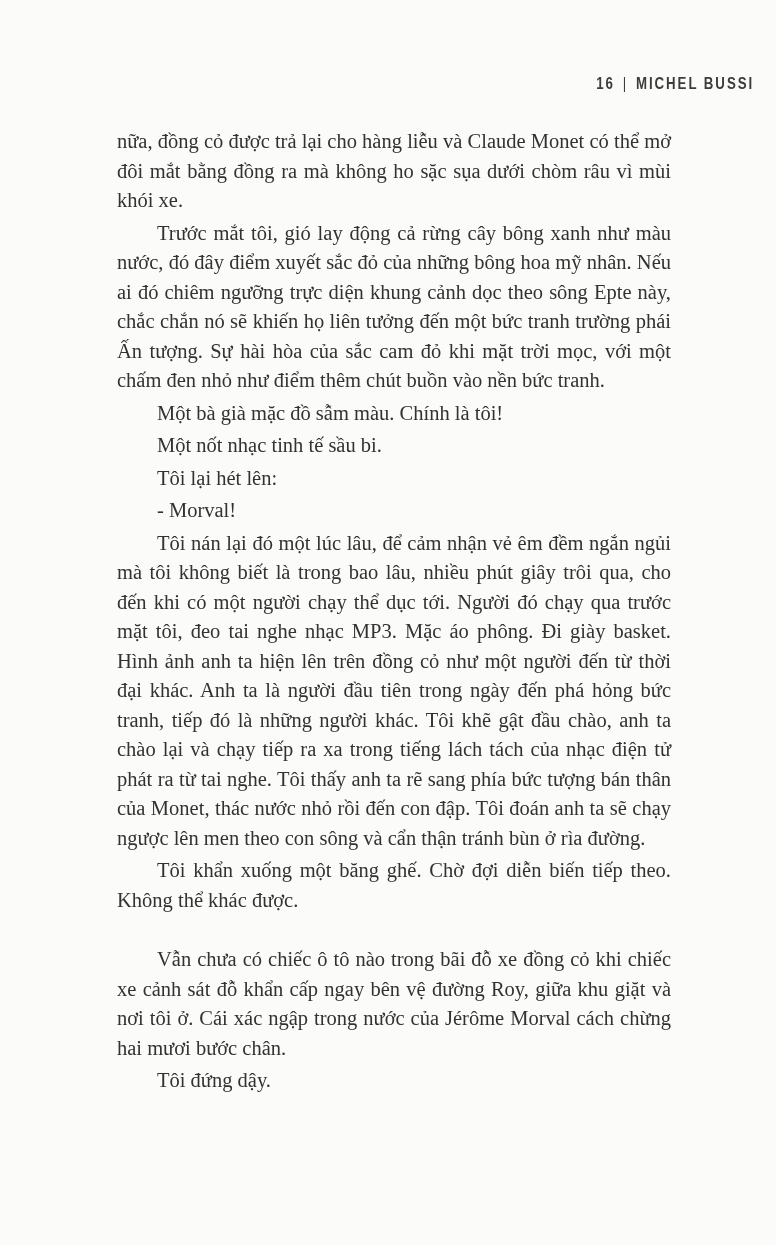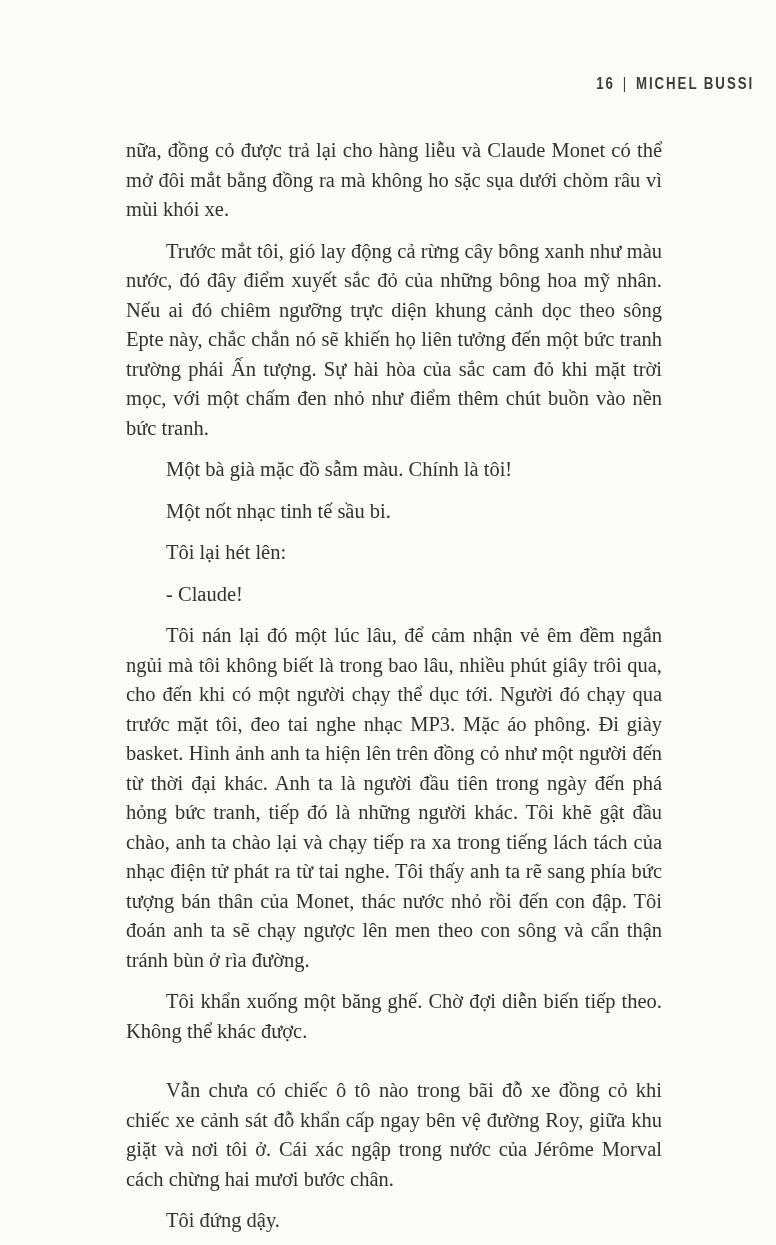--- a/index.html
+++ b/index.html
@@ -49,39 +49,39 @@
   .text-block {
     position: absolute;
     left: 114px;
     top: 124px;
     width: 560px;
     font-size: 20.5px;
     line-height: 29.5px;
     text-align: justify;
     hyphens: none;
   }
-  .text-block p { margin: 12px; padding: 0; }
+  .text-block p { margin: 3px; padding: 0; }
   .text-block p.indent { text-indent: 40px; }
   .text-block p.scene-break { margin-top: 30px; }
 </style>
 </head>
 <body>
 
 <div class="page">
 
   <div class="running-header">
     <span class="header-inner"><span>16</span><span class="sep">|</span><span>MICHEL BUSSI</span></span>
   </div>
 
   <div class="text-block">
     <p class="noindent">nữa, đồng cỏ được trả lại cho hàng liễu và Claude Monet có thể mở đôi mắt bằng đồng ra mà không ho sặc sụa dưới chòm râu vì mùi khói xe.</p>
     <p class="indent">Trước mắt tôi, gió lay động cả rừng cây bông xanh như màu nước, đó đây điểm xuyết sắc đỏ của những bông hoa mỹ nhân. Nếu ai đó chiêm ngưỡng trực diện khung cảnh dọc theo sông Epte này, chắc chắn nó sẽ khiến họ liên tưởng đến một bức tranh trường phái Ấn tượng. Sự hài hòa của sắc cam đỏ khi mặt trời mọc, với một chấm đen nhỏ như điểm thêm chút buồn vào nền bức tranh.</p>
     <p class="indent">Một bà già mặc đồ sẫm màu. Chính là tôi!</p>
     <p class="indent">Một nốt nhạc tinh tế sầu bi.</p>
     <p class="indent">Tôi lại hét lên:</p>
-    <p class="indent">- Claude!</p>
+    <p class="indent">- Morval!</p>
     <p class="indent">Tôi nán lại đó một lúc lâu, để cảm nhận vẻ êm đềm ngắn ngủi mà tôi không biết là trong bao lâu, nhiều phút giây trôi qua, cho đến khi có một người chạy thể dục tới. Người đó chạy qua trước mặt tôi, đeo tai nghe nhạc MP3. Mặc áo phông. Đi giày basket. Hình ảnh anh ta hiện lên trên đồng cỏ như một người đến từ thời đại khác. Anh ta là người đầu tiên trong ngày đến phá hỏng bức tranh, tiếp đó là những người khác. Tôi khẽ gật đầu chào, anh ta chào lại và chạy tiếp ra xa trong tiếng lách tách của nhạc điện tử phát ra từ tai nghe. Tôi thấy anh ta rẽ sang phía bức tượng bán thân của Monet, thác nước nhỏ rồi đến con đập. Tôi đoán anh ta sẽ chạy ngược lên men theo con sông và cẩn thận tránh bùn ở rìa đường.</p>
     <p class="indent">Tôi khẩn xuống một băng ghế. Chờ đợi diễn biến tiếp theo. Không thể khác được.</p>
     <p class="indent scene-break">Vẫn chưa có chiếc ô tô nào trong bãi đỗ xe đồng cỏ khi chiếc xe cảnh sát đỗ khẩn cấp ngay bên vệ đường Roy, giữa khu giặt và nơi tôi ở. Cái xác ngập trong nước của Jérôme Morval cách chừng hai mươi bước chân.</p>
     <p class="indent">Tôi đứng dậy.</p>
   </div>
 
 </div>
 
 </body></html>

